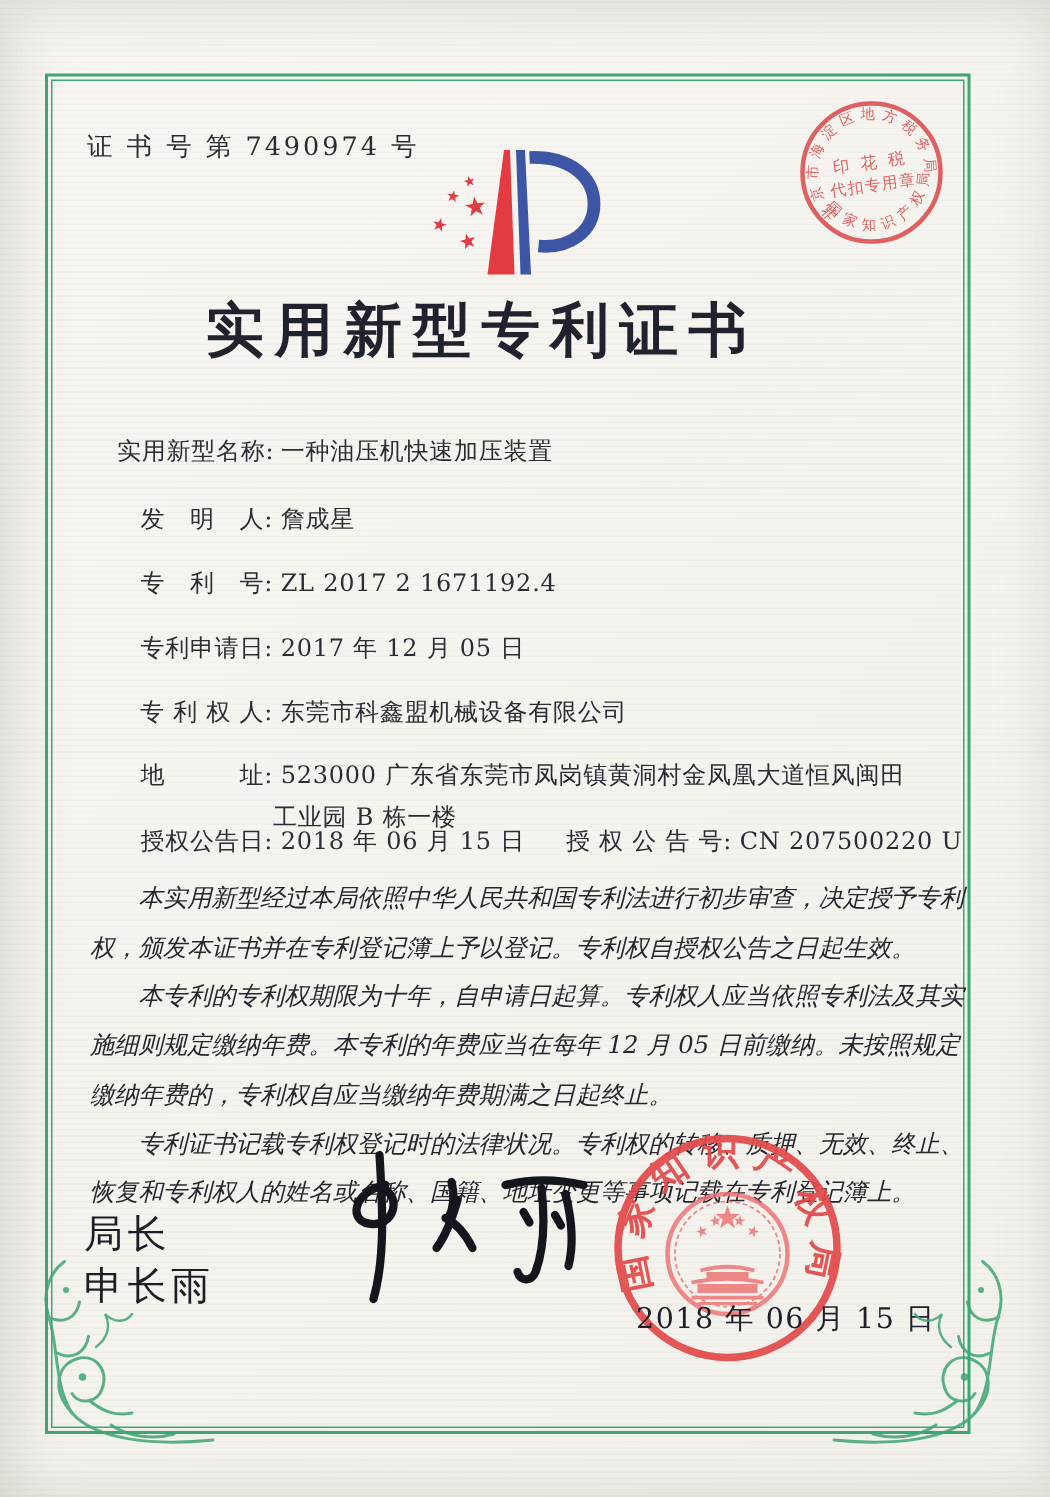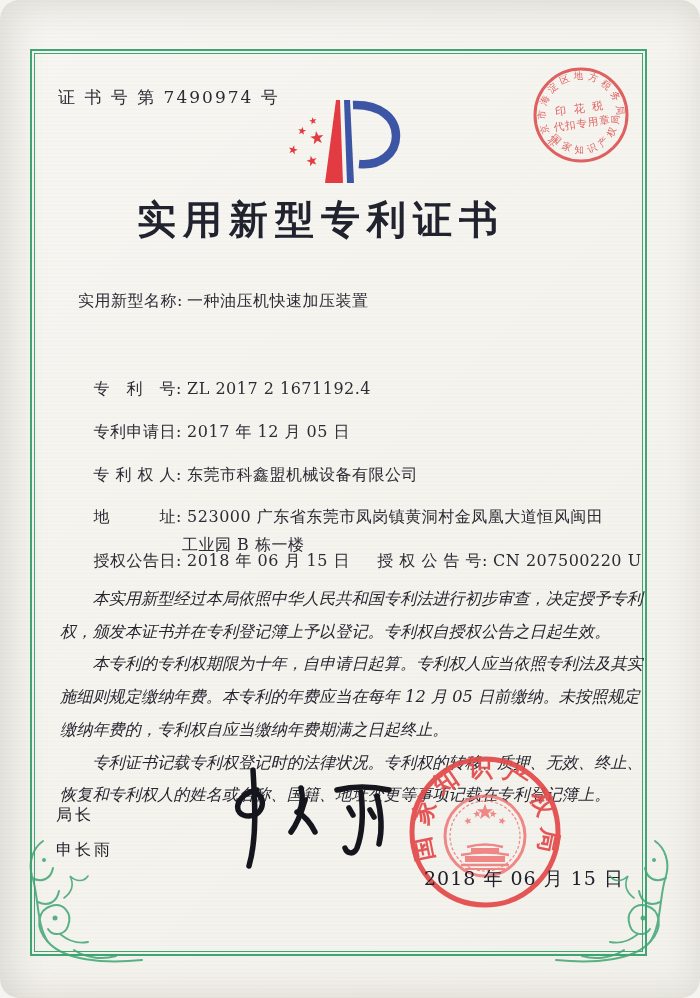--- a/index.html
+++ b/index.html
@@ -16,21 +16,20 @@
     font-family:"DejaVu Serif","Liberation Serif",serif;
     color:var(--ink);
     background:#f6f4f0;
   }
   .page{
     position:relative;width:700px;height:998px;overflow:hidden;
     background:
       repeating-linear-gradient(0deg, rgba(190,185,172,0.07) 0 1px, rgba(0,0,0,0) 1px 4px),
       linear-gradient(135deg,#f8f6f2 0%,#f5f3ee 55%,#f3f1ec 100%);
     box-shadow: inset 14px 10px 34px rgba(150,148,140,.22), inset -10px -10px 28px rgba(170,168,158,.14);
-    border-radius: 19px;
   }
   .frame{
     position:absolute;top:49px;left:30px;right:53px;bottom:42px;
     border:2.5px solid var(--green);
   }
   .frame::after{
     content:"";position:absolute;inset:2px;border:1px solid var(--green);
   }
   .cert-number{
     position:absolute;left:58px;top:86px;
@@ -47,21 +46,21 @@
   .field .val{letter-spacing:.5px;}
   .addr2{position:absolute;left:182px;top:535px;font-size:16px;color:#2c2c35;letter-spacing:.5px;}
   .field.right{left:368px;}
   .field.right .lab{width:120px;}
   .body-text{
     position:absolute;left:60px;top:583px;width:584px;
     font-size:16.2px;line-height:2.02;color:#26262f;font-style:italic;
   }
   .body-text p{text-indent:2em;}
   .director{position:absolute;left:56px;font-family:"DejaVu Sans","Liberation Sans",sans-serif;
-    font-size:16px;font-weight:500;letter-spacing:3px;color:#1d1d26;}
+    font-size:26px;font-weight:500;letter-spacing:3px;color:#1d1d26;}
   .director.t1{top:805px;}
   .director.t2{top:840px;}
   .signature{position:absolute;left:205px;top:760px;}
   .seal{position:absolute;left:405px;top:752px;opacity:.93;}
   .seal-date{
     position:absolute;left:424px;top:866px;font-size:19px;letter-spacing:1px;color:#20202a;
   }
   .footer{
     position:absolute;left:0;top:909px;width:700px;text-align:center;
     font-size:13.5px;letter-spacing:1px;color:#2b2b33;
@@ -118,20 +117,24 @@
       <polygon points="82,4 88,4 92,87 85,87"></polygon>
     </g>
     <path d="M 91,9 C 118,8 134,22 134,40 C 134,58 118,70 97,68" fill="none" stroke="var(--logo-blue)" stroke-width="8.5"></path>
   </svg>
 
   <div class="title">实用新型专利证书</div>
 
   <div class="field" style="top:291px">
     <span class="lab">实用新型名称:</span>
     <span class="val">一种油压机快速加压装置</span>
+  </div>
+  <div class="field" style="top:336px">
+    <span class="lab">发　明　人:</span>
+    <span class="val">詹成星</span>
   </div>
   <div class="field" style="top:379px">
     <span class="lab">专　利　号:</span>
     <span class="val">ZL 2017 2 1671192.4</span>
   </div>
   <div class="field" style="top:422px">
     <span class="lab">专利申请日:</span>
     <span class="val">2017 年 12 月 05 日</span>
   </div>
   <div class="field" style="top:465px">

